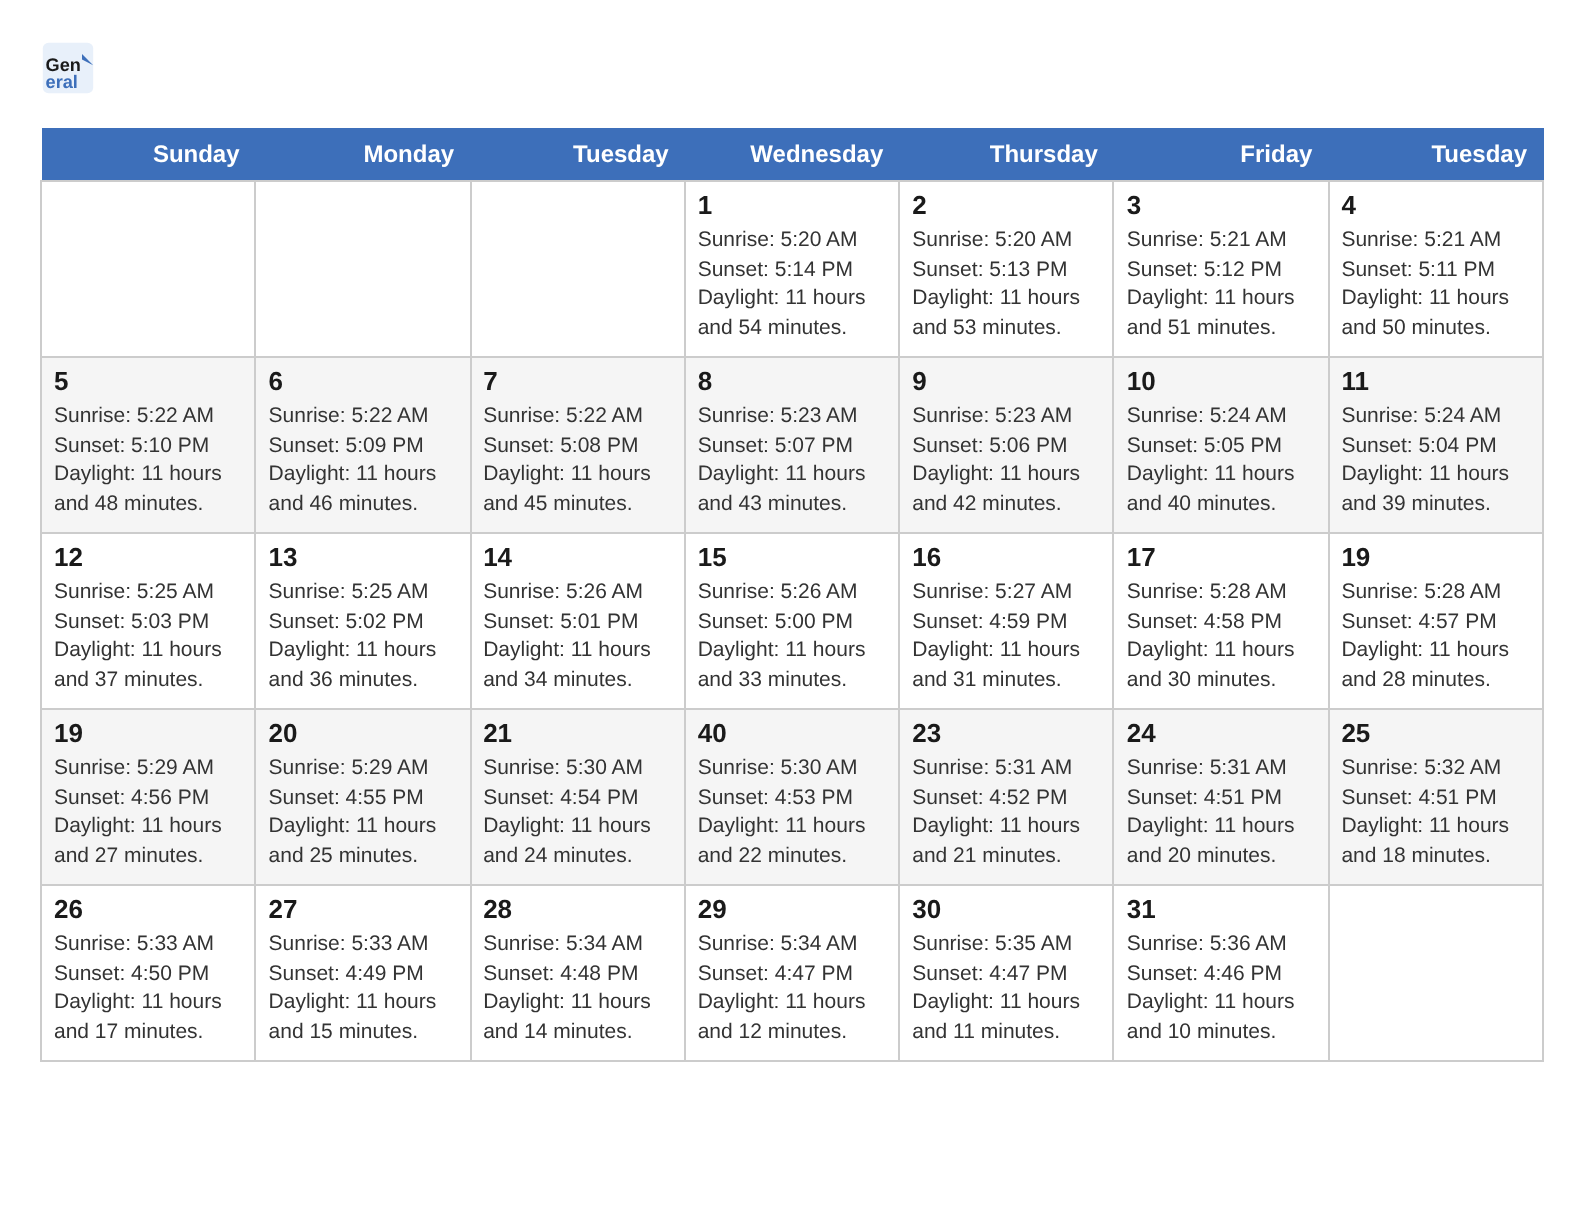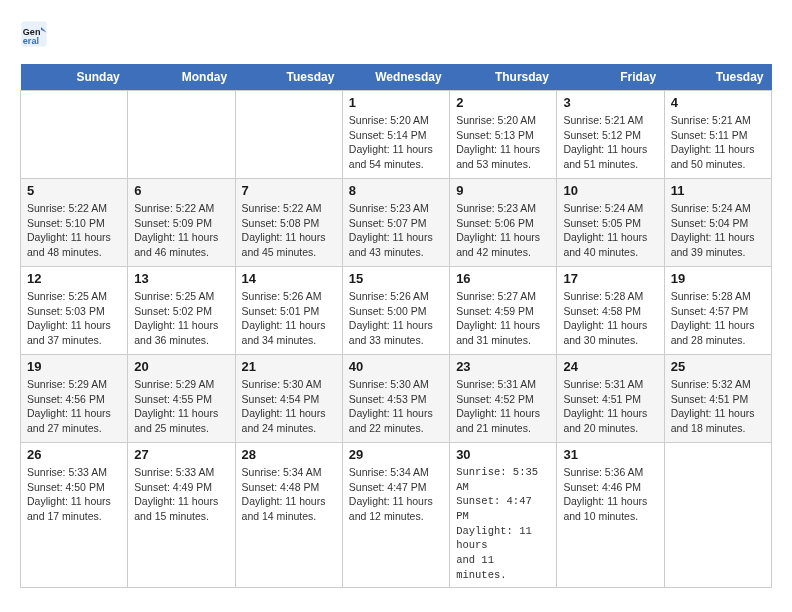--- a/index.html
+++ b/index.html
@@ -332,21 +332,21 @@
         </td>
         <td>
           <div class="day-number">29</div>
           <div class="day-info" style="white-space: pre-line;">Sunrise: 5:34 AM
 Sunset: 4:47 PM
 Daylight: 11 hours
 and 12 minutes.</div>
         </td>
         <td>
           <div class="day-number">30</div>
-          <div class="day-info" style="white-space: pre-line; font-family: Liberation Mono, monospace;">Sunrise: 5:35 AM
+          <div class="day-info" style="white-space: pre-line;">Sunrise: 5:35 AM
 Sunset: 4:47 PM
 Daylight: 11 hours
 and 11 minutes.</div>
         </td>
         <td>
           <div class="day-number">31</div>
           <div class="day-info" style="white-space: pre-line;">Sunrise: 5:36 AM
 Sunset: 4:46 PM
 Daylight: 11 hours
 and 10 minutes.</div>

